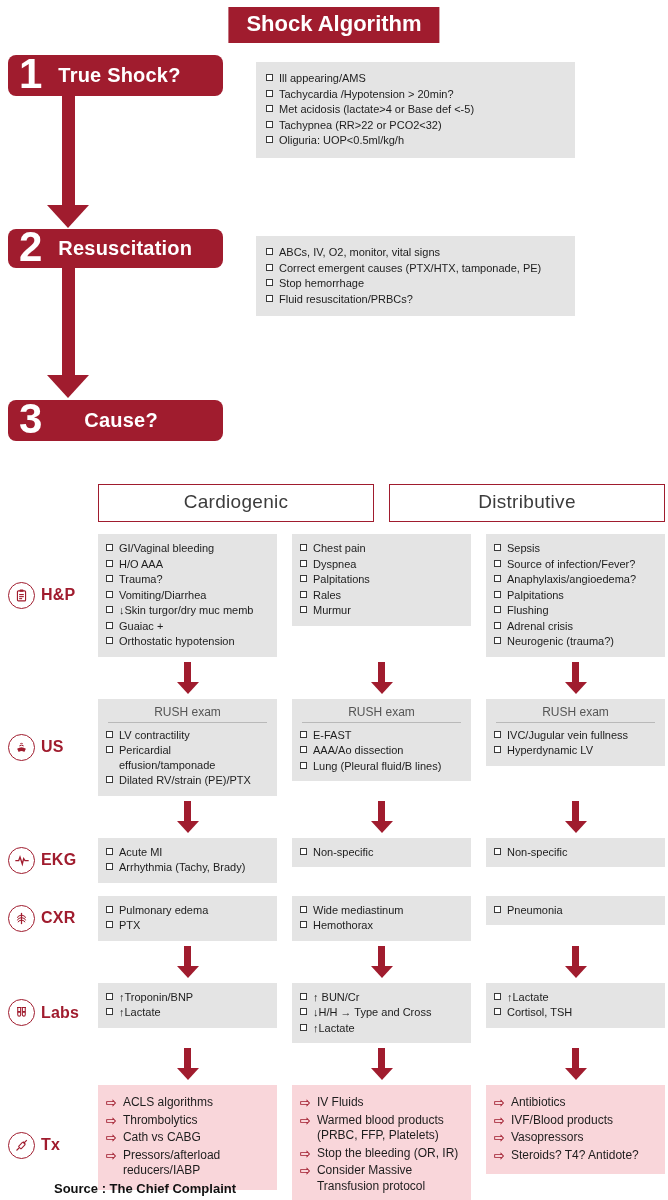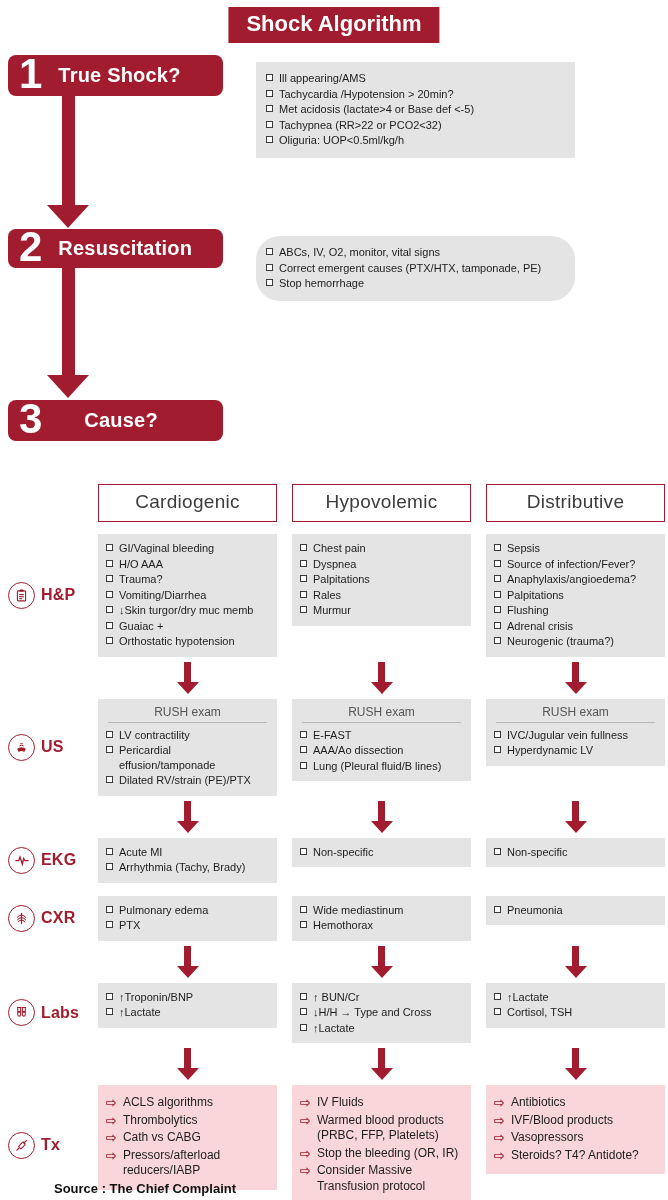--- a/index.html
+++ b/index.html
@@ -31,21 +31,21 @@
   .s2{top:229px;height:39px;}
   .s3{top:400px;height:41px;}
   .step-num{font-size:42px;font-weight:700;line-height:1;margin-left:11px;margin-top:-4px;}
   .step-label{font-size:20px;font-weight:700;margin-left:16px;letter-spacing:.2px;}
   .s3 .step-label{margin-left:42px;}
   .gray-box{
     position:absolute;left:256px;width:319px;
     background:var(--panel-gray,#e4e4e4);padding:8px 10px 9px;
   }
   .b1{top:62px;}
-  .b2{top:236px;border-radius:24px;}
+  .b2{top:236px;}
   .chk{display:flex;gap:6px;margin:1px 0;font-size:11px;line-height:14.5px;color:var(--ink,#1d1d1d);}
   .chk .sq{flex:none;width:7px;height:7px;border:1.2px solid #3a3a3a;margin-top:3px;background:#fff;}
   .chk .txt{padding-right:2px;}
   .txi{display:flex;gap:6px;margin:2px 0;font-size:12px;line-height:15.5px;color:var(--ink,#1d1d1d);}
   .txi .ar{color:var(--accent,#a01c2e);flex:none;font-size:13px;line-height:15.5px;font-weight:700;}
   .v-arrow{position:absolute;display:flex;flex-direction:column;align-items:center;width:42px;}
   .v-arrow .shaft{width:13px;flex:1;background:var(--accent,#a01c2e);}
   .v-arrow .head{width:0;height:0;border-left:21px solid transparent;border-right:21px solid transparent;border-top:23px solid var(--accent,#a01c2e);}
   .a1{left:47px;top:96px;height:132px;}
   .a2{left:47px;top:268px;height:130px;}
@@ -128,39 +128,42 @@
         <span class="txt">ABCs, IV, O2, monitor, vital signs</span>
       </div>
       <div class="chk">
         <span class="sq"></span>
         <span class="txt">Correct emergent causes (PTX/HTX, tamponade, PE)</span>
       </div>
       <div class="chk">
         <span class="sq"></span>
         <span class="txt">Stop hemorrhage</span>
       </div>
+      <div class="chk">
+        <span class="sq"></span>
+        <span class="txt">Fluid resuscitation/PRBCs?</span>
+      </div>
     </div>
 </div>
 
 <div class="v-arrow a2">
   <div class="shaft"></div>
   <div class="head"></div>
 </div>
 
 <div class="step-banner s3">
   <span class="step-num">3</span>
   <span class="step-label">Cause?</span>
 </div>
 
 <div class="matrix">
 
   <div class="mrow headers">
     <div class="label-cell"></div>
     <div class="cell col-header">Cardiogenic</div>
-    <div class="cell col-header">Hypovolemic</div>
     <div class="cell col-header">Distributive</div>
   </div>
 
   <div class="mrow">
     <div class="label-cell">
       <span class="row-icon">
         <svg viewBox="0 0 24 24" width="15" height="15" fill="none" stroke="currentColor" stroke-width="1.8">
           <rect x="5.5" y="4.5" width="13" height="16" rx="1.5"></rect>
           <rect x="9" y="2.5" width="6" height="3.6" rx="1" fill="currentColor" stroke="none"></rect>
           <line x1="8.3" y1="10.5" x2="15.7" y2="10.5"></line>

